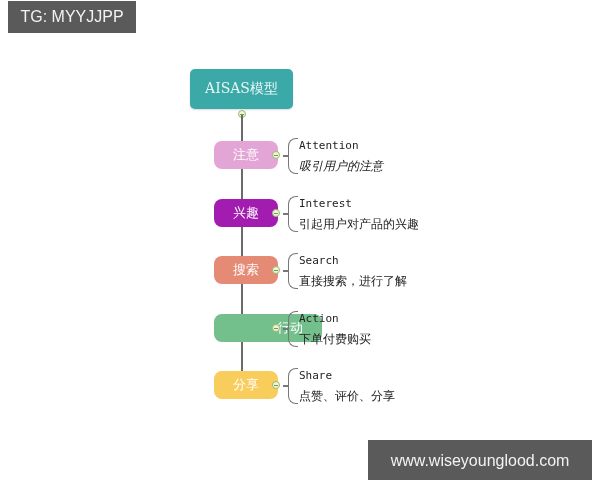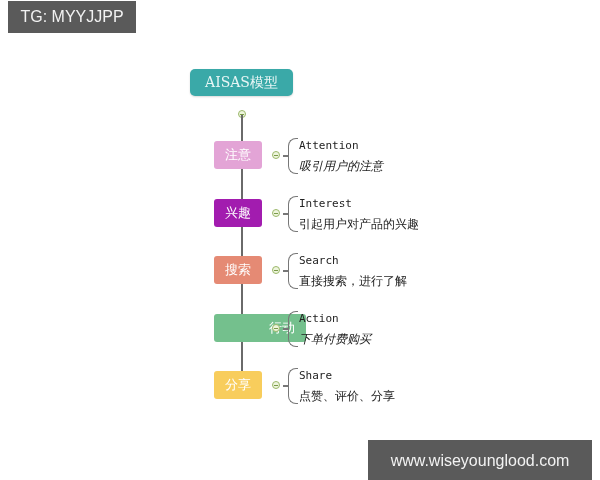--- a/index.html
+++ b/index.html
@@ -1,24 +1,24 @@
 <!DOCTYPE html>
 <html><head>
   <meta charset="utf-8">
   <style>
     html, body { margin:0; padding:0; }
     body { width:600px; height:480px; background:#ffffff; position:relative; overflow:hidden; font-family:"DejaVu Sans", sans-serif; }
     .watermark { position:absolute; background:#5a5a5a; color:#f2f2f2; font-family:"Liberation Sans", sans-serif; font-size:16px; display:flex; align-items:center; justify-content:center; }
     .wm-top { left:8px; top:1px; width:128px; height:32px; }
     .wm-bottom { left:368px; top:440px; width:224px; height:42px; font-size:16px; }
-    .root { position:absolute; left:190px; top:69px; width:103px; height:27px; border-radius:5px; background:#3aa9a8; color:#e8f6f5; font-family:"DejaVu Serif", serif; font-size:14px; display:flex; align-items:center; justify-content:center; box-shadow:0 1px 2px rgba(0,0,0,0.15); }
+    .root { position:absolute; left:190px; top:69px; width:103px; height:40px; border-radius:5px; background:#3aa9a8; color:#e8f6f5; font-family:"DejaVu Serif", serif; font-size:14px; display:flex; align-items:center; justify-content:center; box-shadow:0 1px 2px rgba(0,0,0,0.15); }
     .spine { position:absolute; left:241px; top:115px; width:2px; height:257px; background:#6a6a6a; }
     .collapse { position:absolute; width:8px; height:8px; border:1px solid #9bb86a; border-radius:50%; background:#eef5dd; box-sizing:border-box; }
     .collapse::after { content:""; position:absolute; left:1px; right:1px; top:3px; height:1px; background:#7a9a4a; }
-    .node { position:absolute; left:214px; width:48px; height:28px; border-radius:3px; color:#ffffff; font-size:13px; display:flex; align-items:center; justify-content:center; }
+    .node { position:absolute; left:214px; width:64px; height:28px; border-radius:8px; color:#ffffff; font-size:13px; display:flex; align-items:center; justify-content:center; }
     .brace { position:absolute; width:10px; height:36px; border:1.5px solid #777; border-right:none; border-radius:8px 0 0 8px; box-sizing:border-box; }
     .brace::before { content:""; position:absolute; left:-6px; top:16px; width:6px; height:1.5px; background:#777; }
     .en { position:absolute; left:299px; font-family:"DejaVu Sans Mono", monospace; font-size:11px; color:#222; }
     .zh { position:absolute; left:299px; font-size:12px; color:#222; }
   </style>
 </head>
 <body>
 
 <div class="watermark wm-top">TG: MYYJJPP</div>
 
@@ -41,21 +41,21 @@
 <div class="node" style="top:256px;background:#e58a74;">搜索</div>
 <div class="collapse" style="left:272px;top:266px;"></div>
 <div class="brace" style="left:288px;top:253px;"></div>
 <div class="en" style="top:254px;">Search</div>
 <div class="zh" style="top:273px;">直接搜索，进行了解</div>
 
 <div class="node" style="top:314px;background:#74c08d;padding-left:44px;">行动</div>
 <div class="collapse" style="left:272px;top:324px;"></div>
 <div class="brace" style="left:288px;top:311px;"></div>
 <div class="en" style="top:312px;">Action</div>
-<div class="zh" style="top:331px;font-style:italic;">下单付费购买</div>
+<div class="zh" style="top:331px;">下单付费购买</div>
 
 <div class="node" style="top:371px;background:#f8cd5c;">分享</div>
 <div class="collapse" style="left:272px;top:381px;"></div>
 <div class="brace" style="left:288px;top:368px;"></div>
 <div class="en" style="top:369px;">Share</div>
 <div class="zh" style="top:388px;">点赞、评价、分享</div>
 
 <div class="watermark wm-bottom">www.wiseyounglood.com</div>
 
 </body></html>

